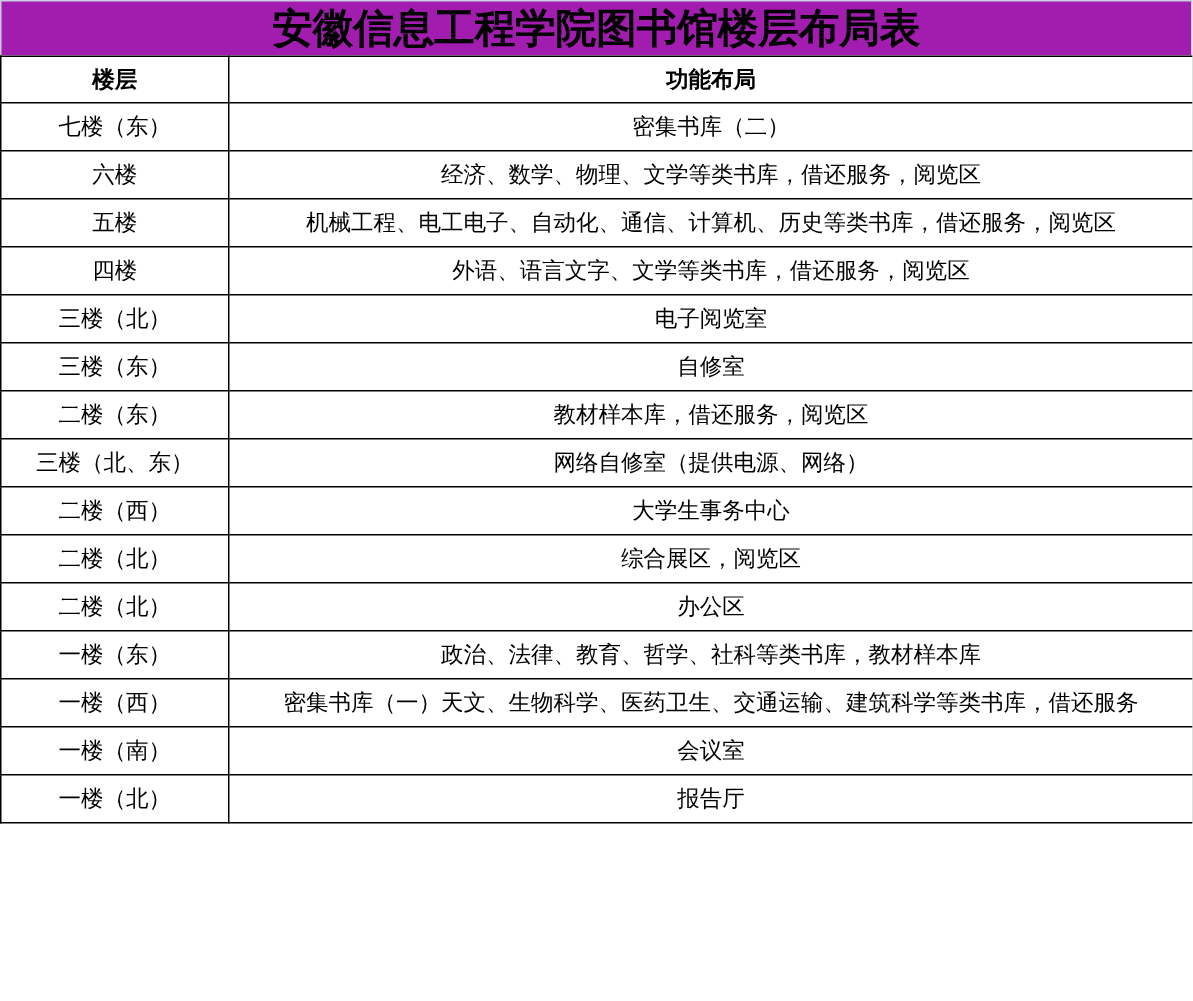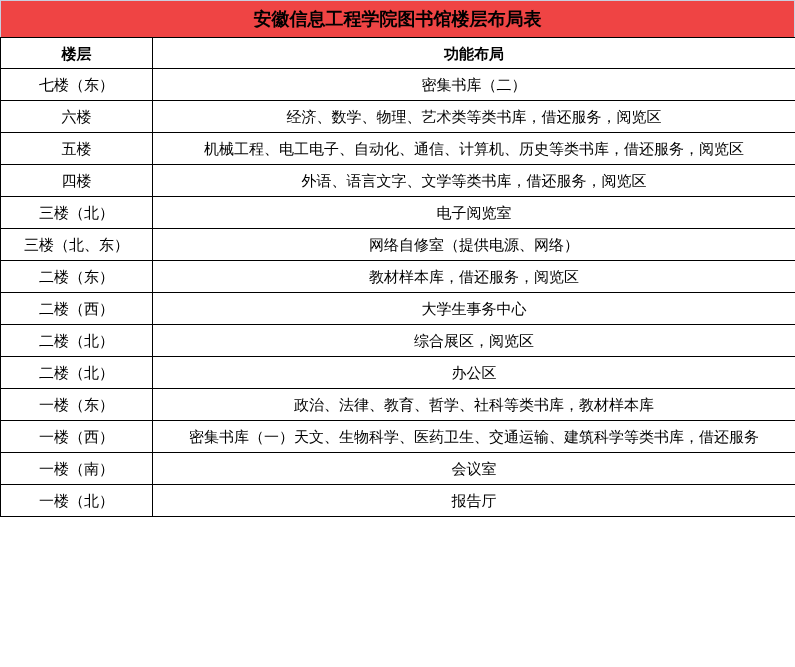--- a/index.html
+++ b/index.html
@@ -19,23 +19,23 @@
   .title-bar {
     box-sizing: border-box;
     width: 795px;
     height: 37px;
     border-top: 1px solid #c9cede;
     border-left: 1px solid #c9cede;
     border-right: 1px solid #c9cede;
     display: flex;
     align-items: center;
     justify-content: center;
-    font-size: 18px;
+    font-size: 27px;
     font-weight: bold;
-    background: #ef4444;
+    background: #a21caf;
   }
   table.layout-table {
     width: 795px;
     border-collapse: collapse;
     table-layout: fixed;
     background: #ffffff;
   }
   col.col-floor { width: 152px; }
   col.col-function { width: 643px; }
   .layout-table th,
@@ -71,41 +71,45 @@
         <th>功能布局</th>
       </tr>
     </thead>
     <tbody id="table-body">
         <tr>
           <td>七楼（东）</td>
           <td>密集书库（二）</td>
         </tr>
         <tr>
           <td>六楼</td>
-          <td>经济、数学、物理、艺术类等类书库，借还服务，阅览区</td>
+          <td>经济、数学、物理、文学等类书库，借还服务，阅览区</td>
         </tr>
         <tr>
           <td>五楼</td>
           <td>机械工程、电工电子、自动化、通信、计算机、历史等类书库，借还服务，阅览区</td>
         </tr>
         <tr>
           <td>四楼</td>
           <td>外语、语言文字、文学等类书库，借还服务，阅览区</td>
         </tr>
         <tr>
           <td>三楼（北）</td>
           <td>电子阅览室</td>
         </tr>
         <tr>
-          <td>三楼（北、东）</td>
-          <td>网络自修室（提供电源、网络）</td>
+          <td>三楼（东）</td>
+          <td>自修室</td>
         </tr>
         <tr>
           <td>二楼（东）</td>
           <td>教材样本库，借还服务，阅览区</td>
+        </tr>
+        <tr>
+          <td>三楼（北、东）</td>
+          <td>网络自修室（提供电源、网络）</td>
         </tr>
         <tr>
           <td>二楼（西）</td>
           <td>大学生事务中心</td>
         </tr>
         <tr>
           <td>二楼（北）</td>
           <td>综合展区，阅览区</td>
         </tr>
         <tr>

